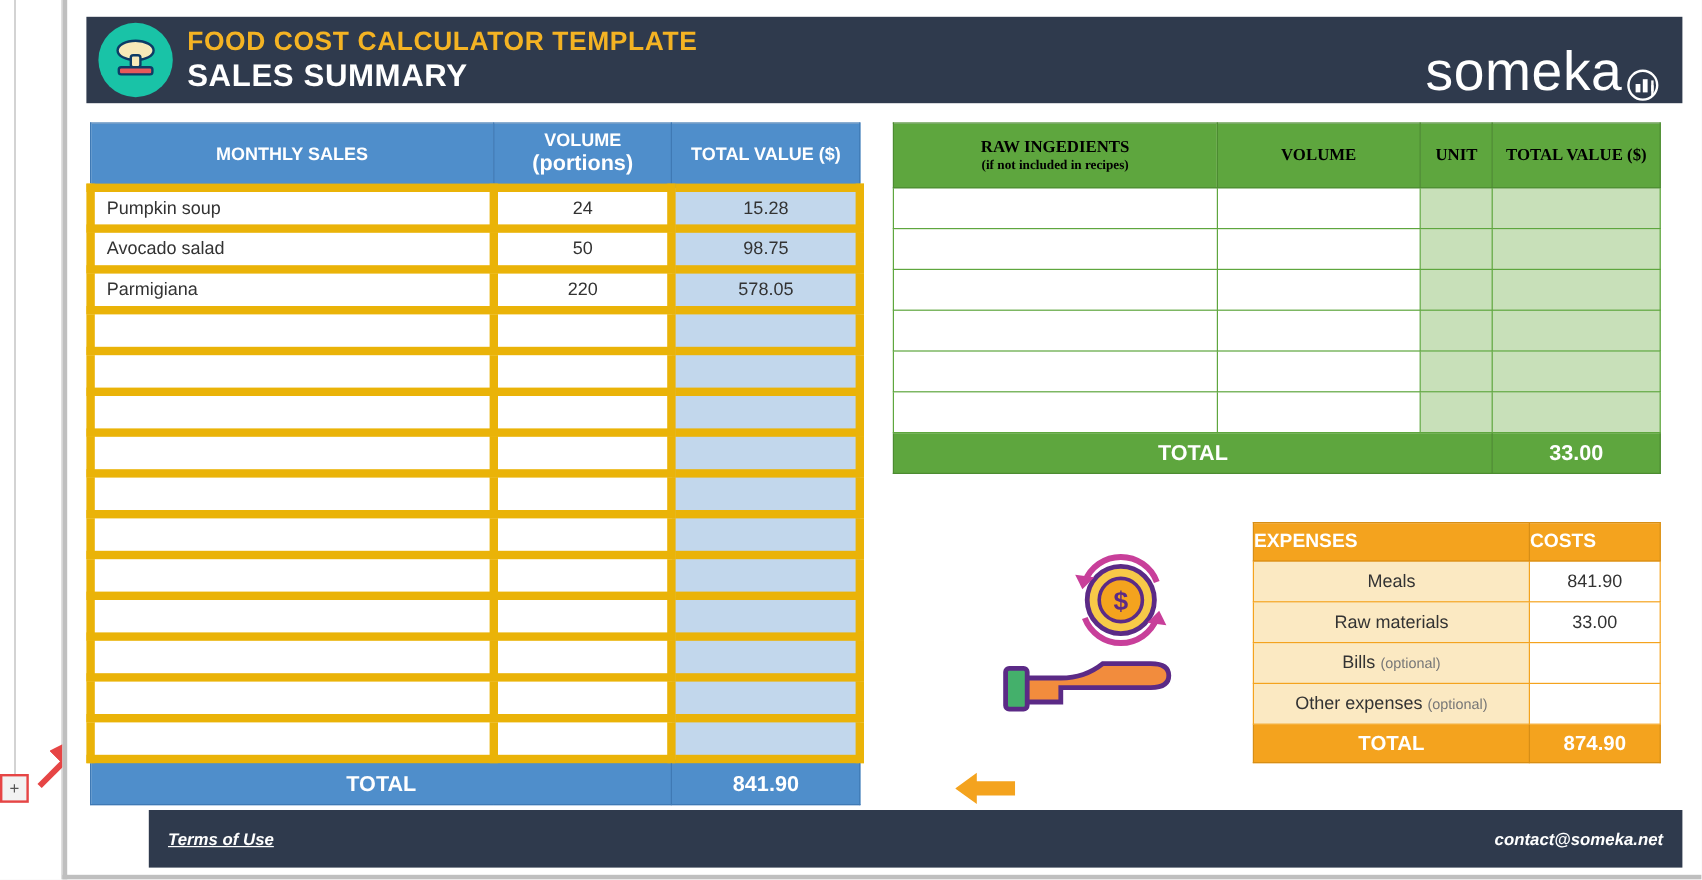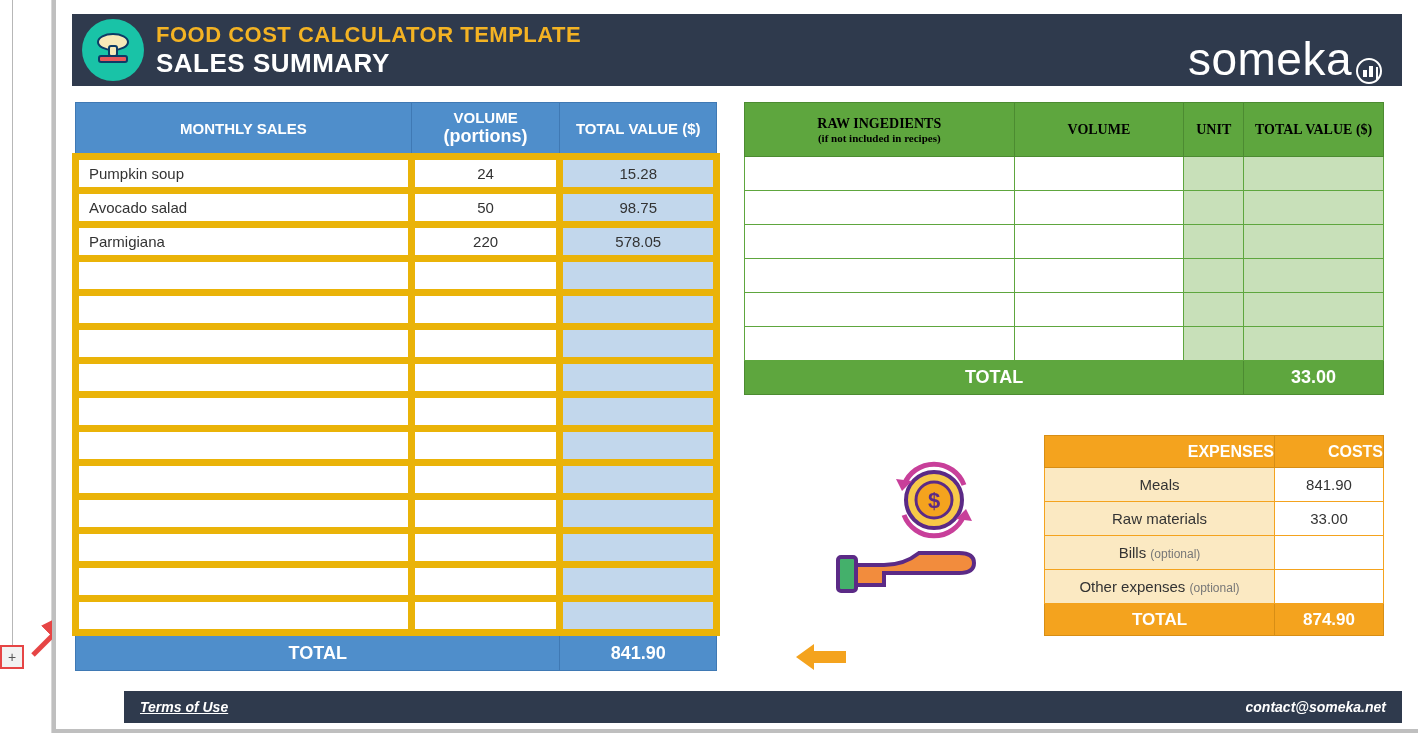--- a/index.html
+++ b/index.html
@@ -193,22 +193,21 @@
     border-collapse: collapse;
     margin-left: auto;
   }
   .exp-table th {
     background: #f4a31e;
     color:#fff;
     font-weight:700;
     font-size:16px;
     height:32px;
     border:1px solid #d78e15;
-    text-align:right;
-    padding-left:14px;
+    text-align:left;
   }
   .exp-table th:first-child{ width:230px; }
   .exp-table td {
     height:34px;
     text-align:center;
     font-size:15px;
     color:#333;
     border:1px solid #f4a31e;
   }
   .exp-table td.label { background:#fbe9c2; }
@@ -222,21 +221,21 @@
   .yellow-arrow {
     position:absolute;
     left: 740px; top: 642px;
     width:50px; height:30px;
   }
   
   .footer {
     position:absolute;
     left: 68px; right: 16px;
     bottom: 6px;
-    height: 32px;
+    height: 48px;
     background: #2f3a4d;
     color:#fff;
     display:flex;
     align-items:center;
     justify-content:space-between;
     padding: 0 16px;
     font-size:14px;
     font-style: italic;
   }
   .footer a { color:#fff; text-decoration: underline; font-weight:700; }

